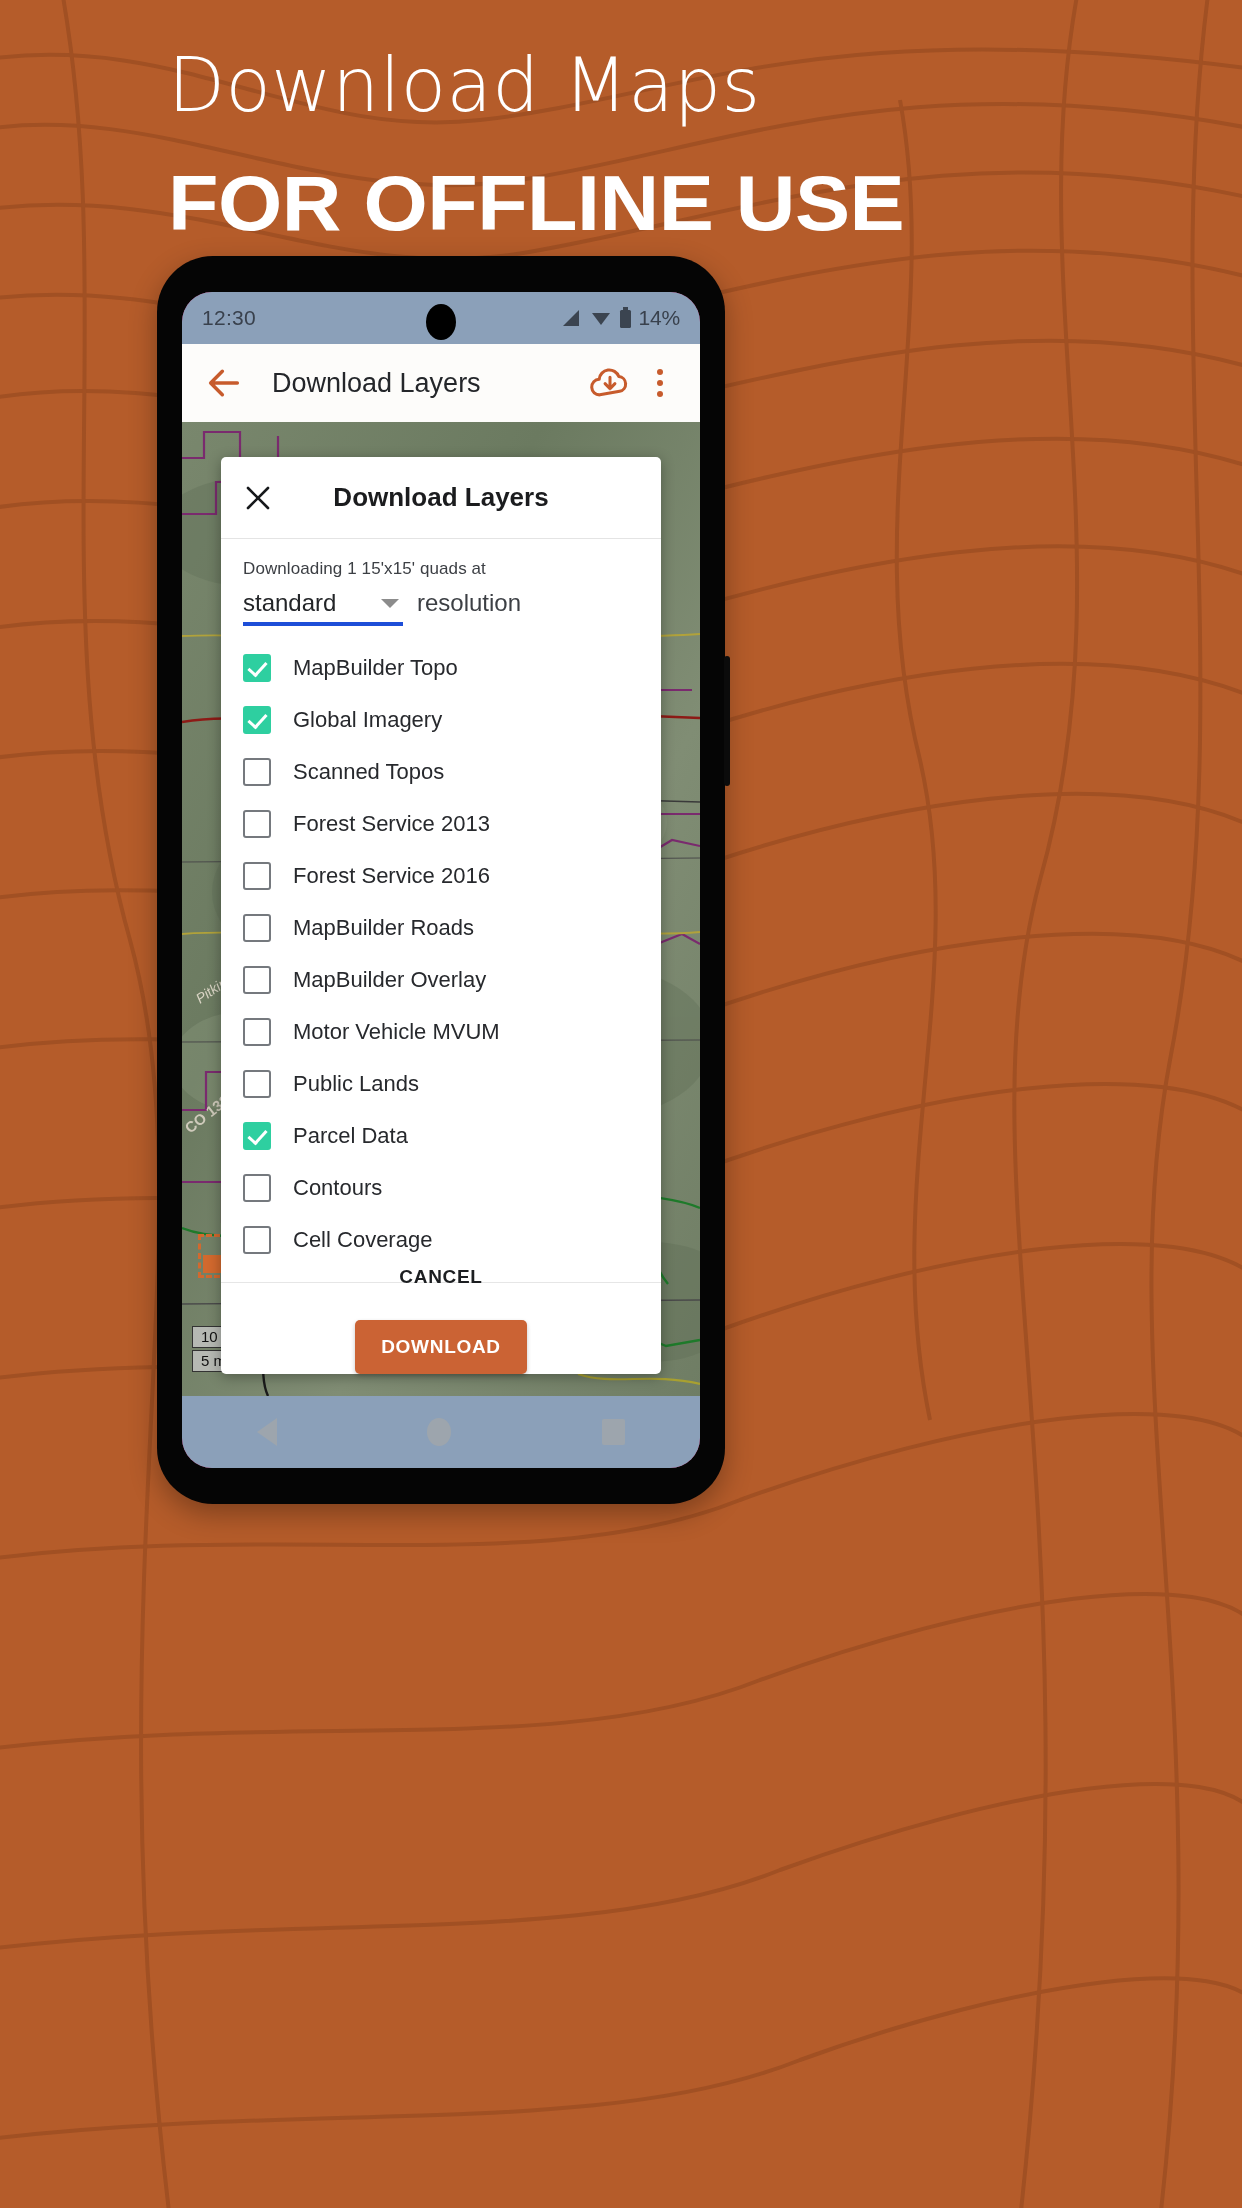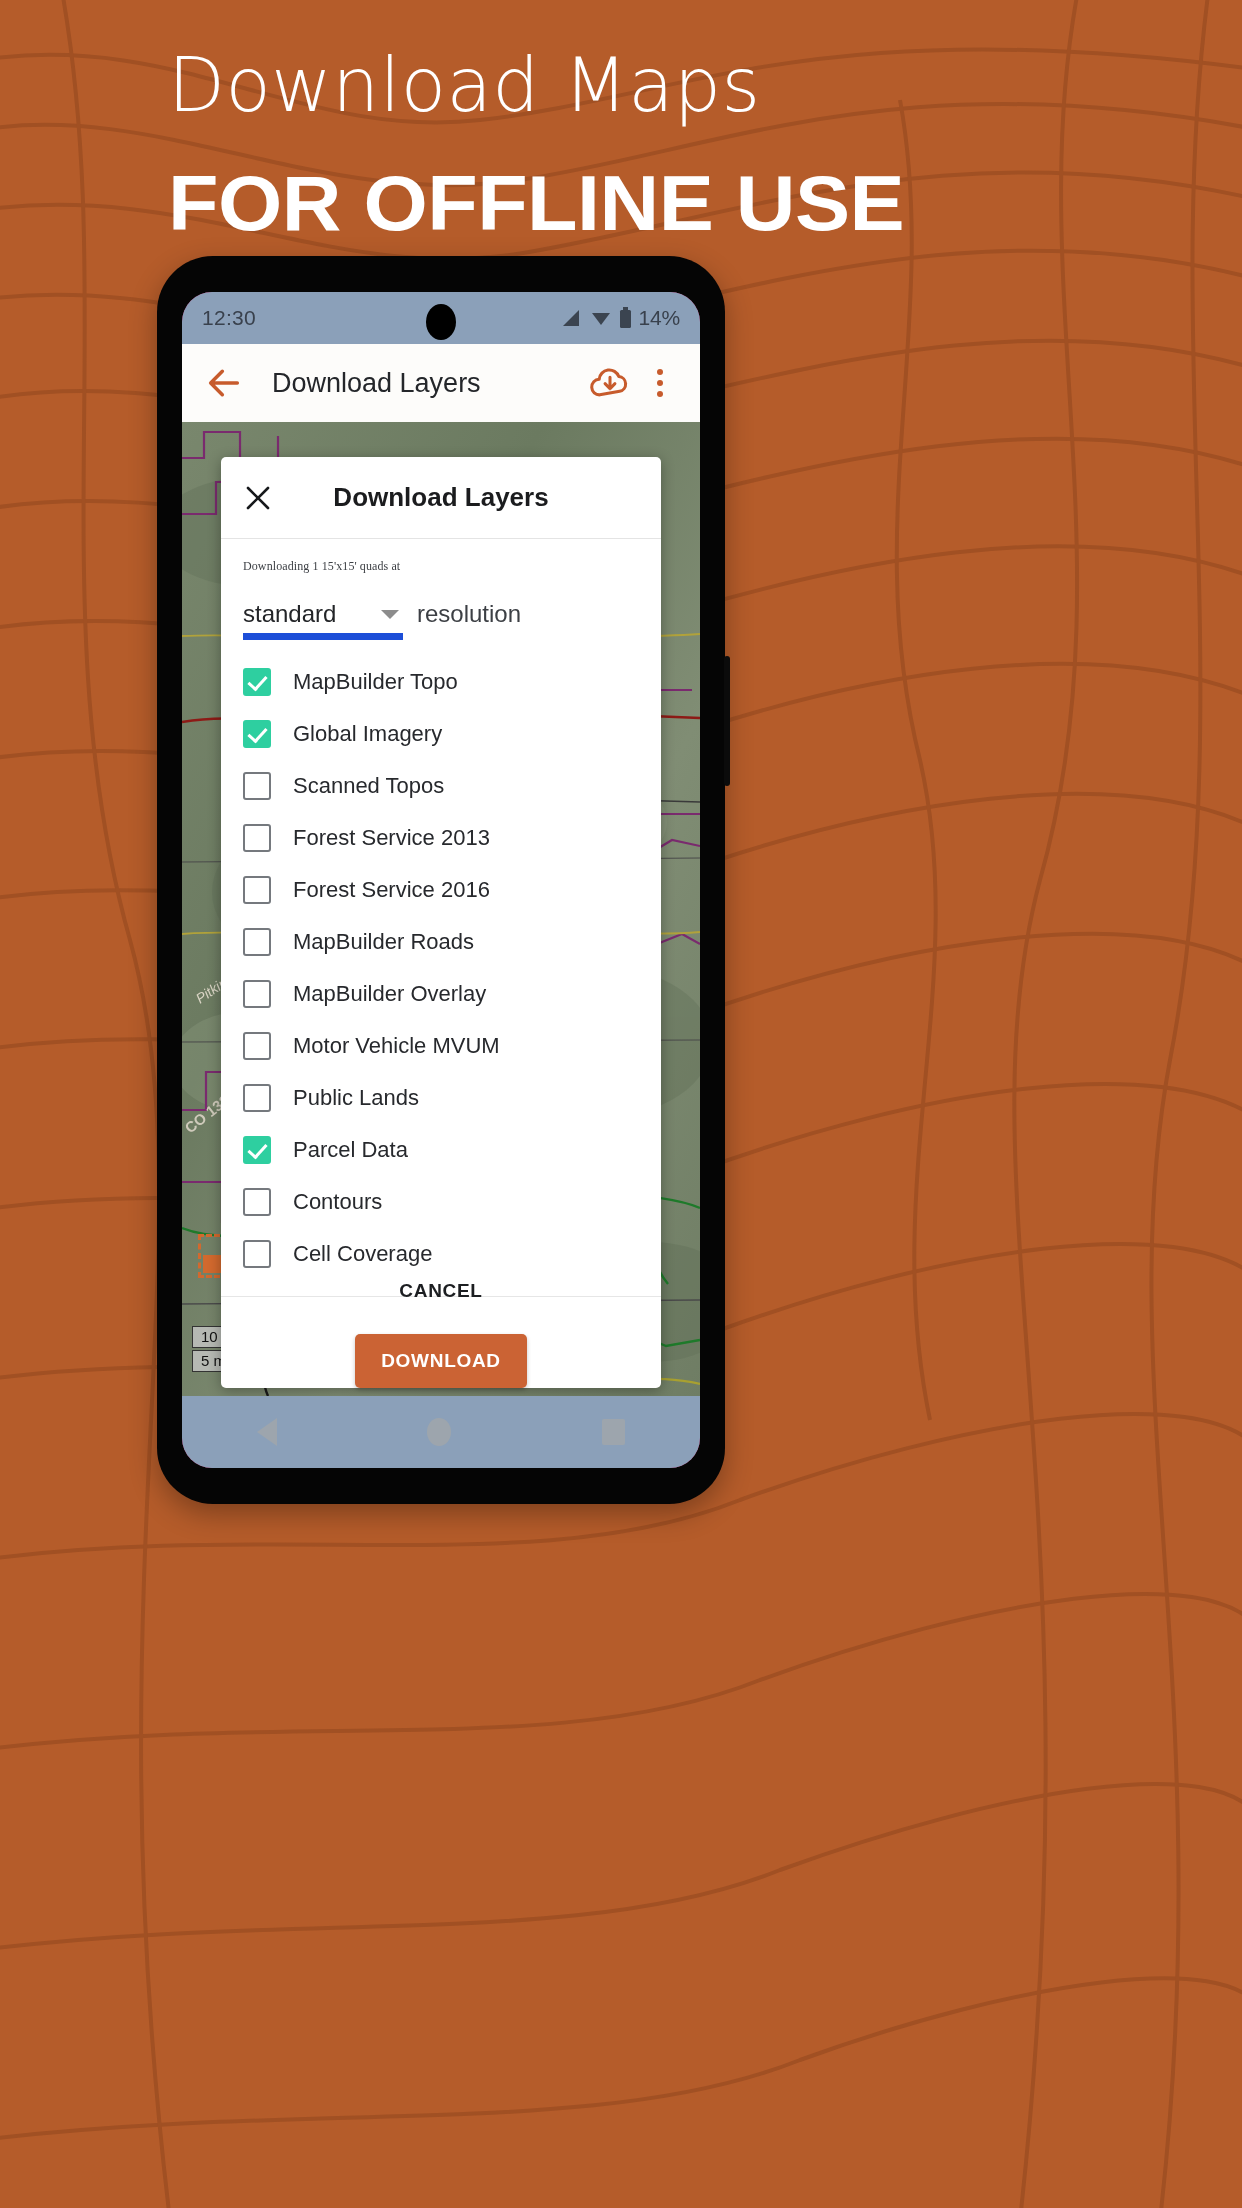--- a/index.html
+++ b/index.html
@@ -217,34 +217,33 @@
     font-size: 26px;
     font-weight: bold;
     color: #1b1c1e;
     pointer-events: none;
   }
 
   #dialog-body {
     padding: 20px 22px 0 22px;
   }
   #quads-line {
-    font-size: 12px;
+    font-size: 17px;
     color: #3c3f44;
-    margin-bottom: 26px;
+    margin-bottom: 10px;
     letter-spacing: 0.1px;
-    font-family: Liberation Serif, serif;
   }
   #resolution-row {
     display: flex;
     align-items: baseline;
     margin-bottom: 16px;
   }
   #resolution-select {
     min-width: 160px;
-    border-bottom: 7px solid #1d4ed8;
+    border-bottom: 4px solid #1d4ed8;
     padding-bottom: 5px;
     display: flex;
     align-items: center;
     cursor: pointer;
   }
   #resolution-value {
     font-size: 24px;
     color: #232528;
     flex: 1;
   }

